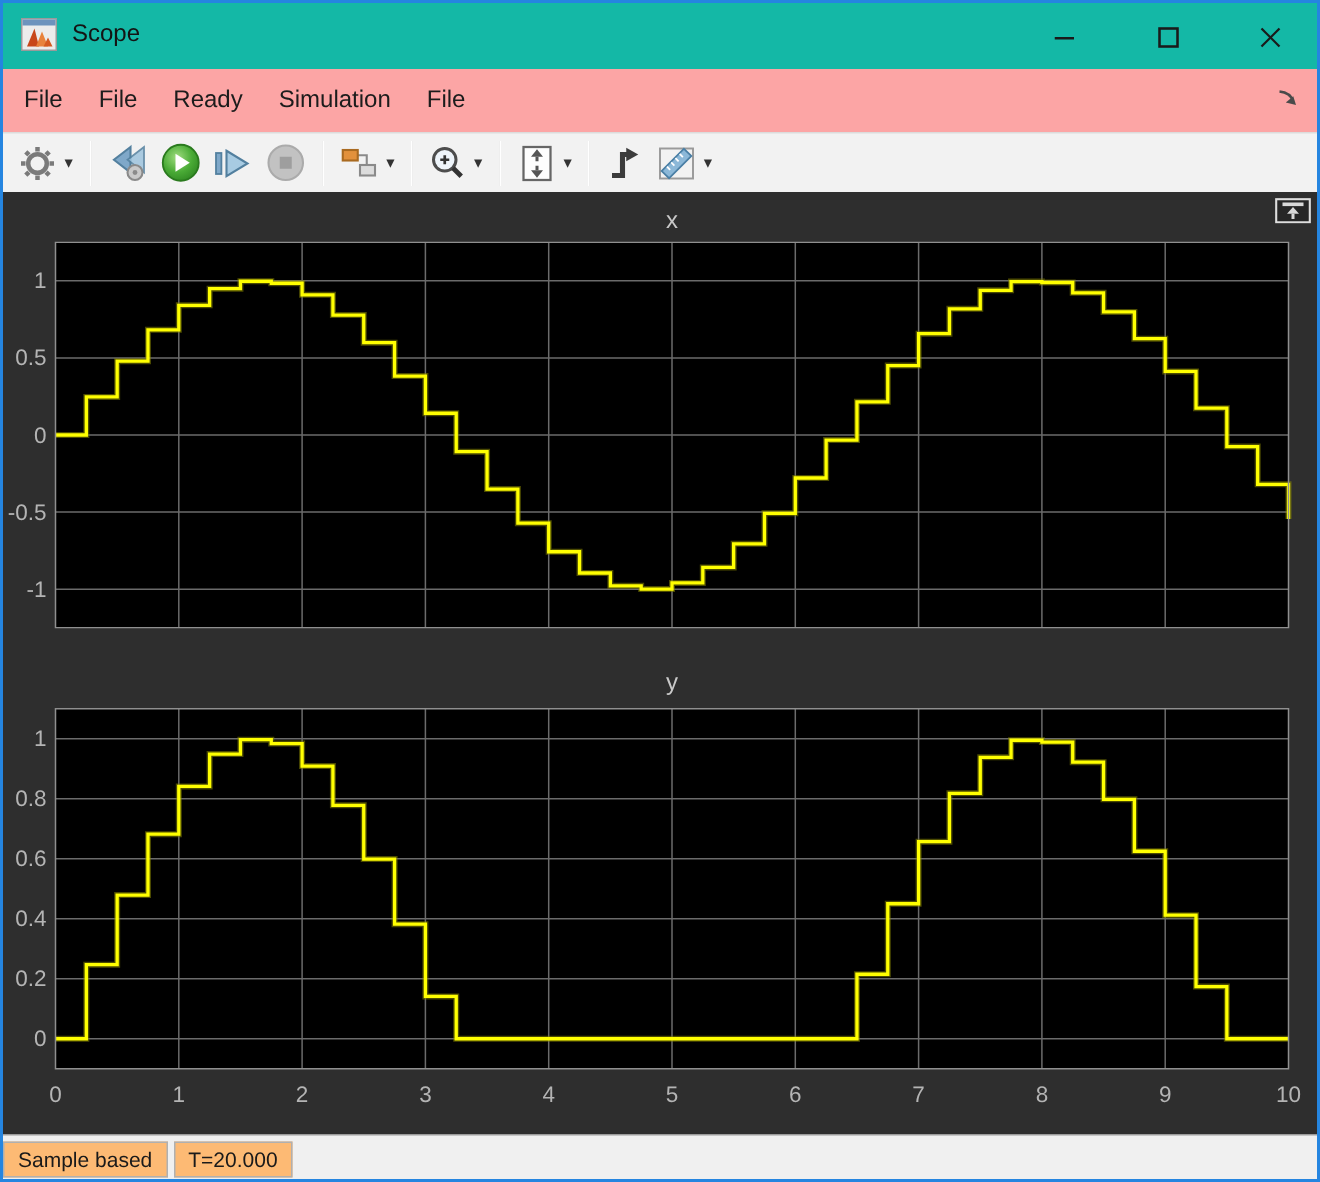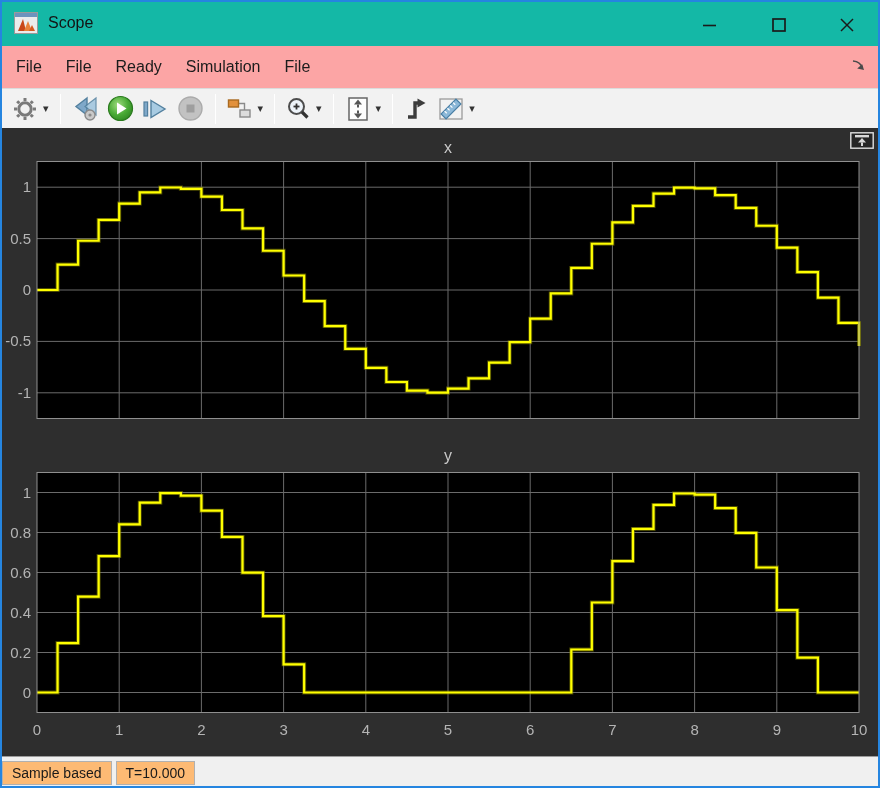--- a/index.html
+++ b/index.html
@@ -275,16 +275,16 @@
         <text x="528.2" y="262.5" fill="#b4b4b4" font-size="15" font-family="Liberation Sans, sans-serif" text-anchor="middle">6</text>
         <text x="610.4" y="262.5" fill="#b4b4b4" font-size="15" font-family="Liberation Sans, sans-serif" text-anchor="middle">7</text>
         <text x="692.6" y="262.5" fill="#b4b4b4" font-size="15" font-family="Liberation Sans, sans-serif" text-anchor="middle">8</text>
         <text x="774.8000000000001" y="262.5" fill="#b4b4b4" font-size="15" font-family="Liberation Sans, sans-serif" text-anchor="middle">9</text>
         <text x="857" y="262.5" fill="#b4b4b4" font-size="15" font-family="Liberation Sans, sans-serif" text-anchor="middle">10</text>
       </svg>
   </div>
 
   <div class="statusbar">
     <span class="status-box">Sample based</span>
-    <span class="status-box time">T=10.000</span>
+    <span class="status-box time">T=20.000</span>
   </div>
 
 </div>
 
 </body></html>

